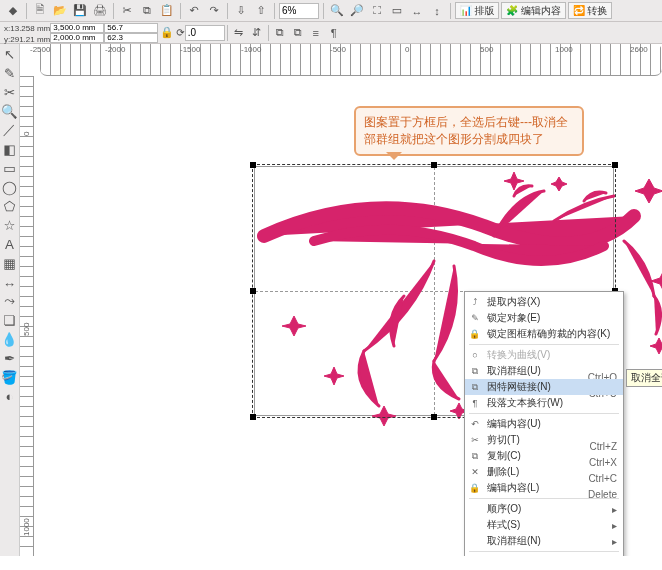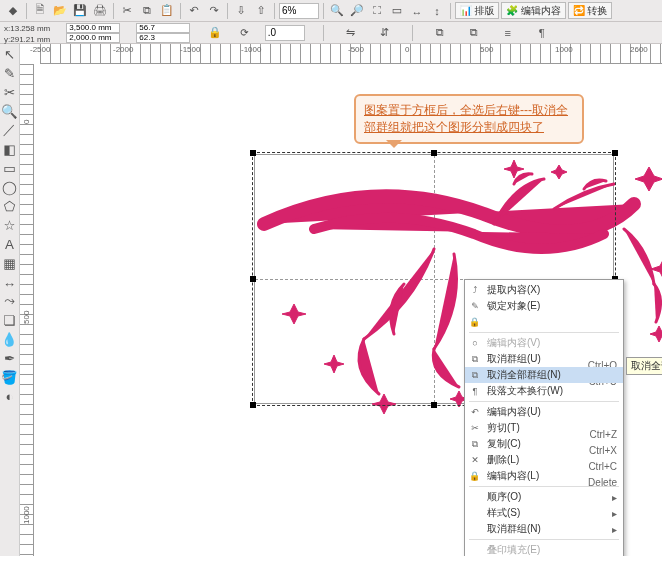--- a/index.html
+++ b/index.html
@@ -6,45 +6,45 @@
   body { width: 662px; height: 570px; background: #fff; overflow: hidden; font-size: 10px; color: #333; }
   
   .toolbar { display: flex; align-items: center; height: 22px; background: #eceaea; border-bottom: 1px solid #c9c5c5; padding: 0 4px; gap:2px; }
   .tb-btn, .tb-icon { width: 18px; height: 18px; display:flex; align-items:center; justify-content:center; color:#555; font-size:11px; border:none; background:none;}
   .tb-sep { width:1px; height:16px; background:#bbb; margin:0 2px;}
   .tb-field { height:16px; border:1px solid #bbb; background:#fff; font-size:10px; padding:0 2px; width:58px;}
   .tb-small { width:40px;}
   .tb-label{font-size:10px; color:#444;}
   .tb-groupbtn{display:flex;align-items:center;gap:2px;border:1px solid #bbb;padding:0 4px;height:17px;background:#f6f6f6;font-size:10px;}
   
-  .propbar { display:flex; align-items:center; height:22px; background:#eceaea; border-bottom:1px solid #c9c5c5; padding:0 4px; gap:16px;}
+  .propbar { display:flex; align-items:center; height:22px; background:#eceaea; border-bottom:1px solid #c9c5c5; padding:0 4px; gap:0;}
   .pair{display:flex;flex-direction:column;gap:0;}
   .pair .tb-field{height:10px;font-size:8px;width:54px;}
   .xy{width:50px;height:10px;font-size:8px;color:#444;}
   
-  .ruler-h{height:20px;background:repeating-linear-gradient(to right,#999 0,#999 1px,transparent 1px,transparent 10px);border-bottom:1px solid #999;position:relative;margin-left:20px;}
+  .ruler-h{height:32px;background:repeating-linear-gradient(to right,#999 0,#999 1px,transparent 1px,transparent 10px);border-bottom:1px solid #999;position:relative;margin-left:20px;border-radius:7px;}
   .ruler-h .tick-label{position:absolute;font-size:8px;color:#666;top:1px;}
   .workspace{display:flex;height:calc(100% - 58px);}
   .toolbox{width:20px;background:#eceaea;border-right:1px solid #ccc;display:flex;flex-direction:column;align-items:center;padding-top:2px;gap:3px;}
   .toolbox .tool{width:16px;height:16px;display:flex;align-items:center;justify-content:center;color:#555;border:none;background:none;}
   .ruler-v{width:14px;background:repeating-linear-gradient(to bottom,#999 0,#999 1px,transparent 1px,transparent 10px);border-right:1px solid #999;position:relative;}
   .ruler-v .tick-label{position:absolute;font-size:8px;color:#666;transform:rotate(-90deg);transform-origin:left top;left:2px;}
   .canvas-area{flex:1;position:relative;background:#fff;overflow:hidden;}
   
   .page{position:absolute;left:220px;top:90px;width:360px;height:250px;border:1px solid #999;}
   .page::before{content:"";position:absolute;left:50%;top:0;bottom:0;width:0;border-left:1px dashed #999;}
   .page::after{content:"";position:absolute;top:50%;left:0;right:0;height:0;border-top:1px dashed #999;}
   .sel-outline{position:absolute;left:218px;top:88px;width:364px;height:254px;border:1px dashed #333;pointer-events:none;}
   .handle{position:absolute;width:6px;height:6px;background:#000;}
   .h-nw{left:-3px;top:-3px}.h-n{left:50%;top:-3px;margin-left:-3px}.h-ne{right:-3px;top:-3px}
   .h-w{left:-3px;top:50%;margin-top:-3px}.h-e{right:-3px;top:50%;margin-top:-3px}
   .h-sw{left:-3px;bottom:-3px}.h-s{left:50%;bottom:-3px;margin-left:-3px}.h-se{right:-3px;bottom:-3px}
   .artwork{position:absolute;left:220px;top:90px;width:420px;height:270px;}
   
-  .callout{position:absolute;left:320px;top:30px;width:230px;background:#fdf3eb;border:2px solid #e8a26d;border-radius:6px;padding:6px 8px;color:#d06425;font-size:12px;line-height:1.4;text-decoration:underline;}
+  .callout{position:absolute;left:320px;top:30px;width:230px;background:#fdf3eb;border:2px solid #e8a26d;border-radius:6px;padding:6px 8px;color:#d06425;font-size:12px;line-height:1.4;}
   .callout::after{content:"";position:absolute;left:30px;bottom:-14px;border:8px solid transparent;border-top-color:#e8a26d;}
   
   .ctxmenu{position:absolute;left:430px;top:215px;width:160px;background:#fff;border:1px solid #9a9a9a;box-shadow:2px 2px 4px rgba(0,0,0,0.25);padding:2px 0;font-size:10px;}
   .ctx-item{display:flex;align-items:center;height:16px;padding:0 6px 0 22px;position:relative;color:#333;}
   .ctx-item.disabled{color:#aaa;}
   .ctx-item.highlight{background:#c9ddf3;}
   .ctx-item .short{margin-left:auto;color:#666;margin-top:44px;}
   .ctx-item .arrow{margin-left:auto;color:#666;}
   .ctx-sep{height:1px;background:#ddd;margin:2px 4px;}
   .ctx-icon{position:absolute;left:3px;width:14px;height:14px;display:flex;align-items:center;justify-content:center;color:#666;font-size:9px;}
@@ -140,24 +140,24 @@
     <button class="tool">⤳</button>
     <button class="tool">❏</button>
     <button class="tool">💧</button>
     <button class="tool">✒</button>
     <button class="tool">🪣</button>
     <button class="tool">◐</button>
   </div>
   <div style="flex:1;display:flex;flex-direction:column;">
     <div class="ruler-h" id="ruler-h">
         <span class="tick-label" style="left: -10px;">-2500</span>
-        <span class="tick-label" style="left: 73px;">-2000</span>
+        <span class="tick-label" style="left: 65px;">-2000</span>
         <span class="tick-label" style="left: 140px;">-1500</span>
         <span class="tick-label" style="left: 201px;">-1000</span>
-        <span class="tick-label" style="left: 290px; margin-left: 18px;">-500</span>
+        <span class="tick-label" style="left: 290px;">-500</span>
         <span class="tick-label" style="left: 365px;">0</span>
         <span class="tick-label" style="left: 440px;">500</span>
         <span class="tick-label" style="left: 515px;">1000</span>
         <span class="tick-label" style="left: 590px;">2600</span>
       </div>
     <div style="flex:1;display:flex;">
       <div class="ruler-v" id="ruler-v">
           <span class="tick-label" style="top: 60px;">0</span>
           <span class="tick-label" style="top: 260px;">500</span>
           <span class="tick-label" style="top: 460px;">1000</span>
@@ -228,35 +228,36 @@
             <div class="ctx-item">
               <span class="ctx-icon">⤴</span>
               <span>提取内容(X)</span>
             </div>
             <div class="ctx-item">
               <span class="ctx-icon">✎</span>
               <span>锁定对象(E)</span>
             </div>
             <div class="ctx-item">
               <span class="ctx-icon">🔒</span>
+              <span>锁定图框精确剪裁的内容(K)</span>
             </div>
             <div class="ctx-sep"></div>
             <div class="ctx-item disabled">
               <span class="ctx-icon">○</span>
-              <span>编辑内容(V)</span>
+              <span>转换为曲线(V)</span>
               <span class="short">Ctrl+Q</span>
             </div>
             <div class="ctx-item">
               <span class="ctx-icon">⧉</span>
               <span>取消群组(U)</span>
               <span class="short">Ctrl+U</span>
             </div>
             <div class="ctx-item highlight">
               <span class="ctx-icon">⧉</span>
-              <span>取消全部群组(N)</span>
+              <span>因特网链接(N)</span>
             </div>
             <div class="ctx-item">
               <span class="ctx-icon">¶</span>
               <span>段落文本换行(W)</span>
             </div>
             <div class="ctx-sep"></div>
             <div class="ctx-item">
               <span class="ctx-icon">↶</span>
               <span>编辑内容(U)</span>
               <span class="short">Ctrl+Z</span>

